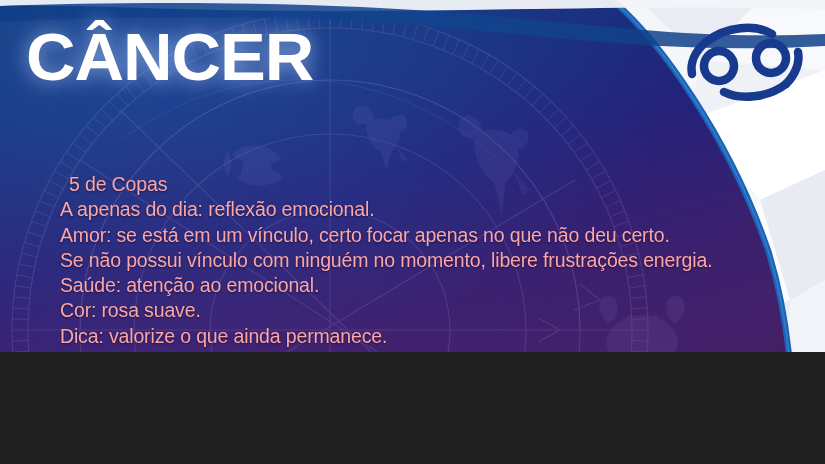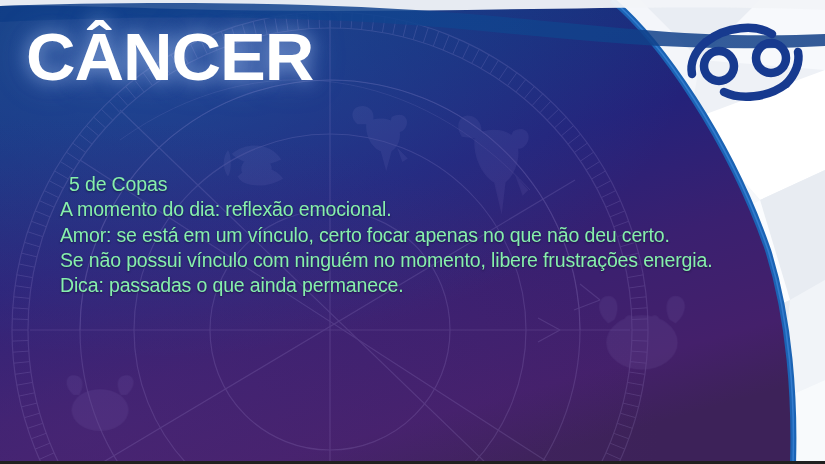--- a/index.html
+++ b/index.html
@@ -4,21 +4,21 @@
 <title>Horoscopo Cancer Card</title>
 <style>
   html, body {
     margin: 0;
     padding: 0;
     background: #202020;
   }
   #card {
     position: relative;
     width: 825px;
-    height: 461px;
+    height: 352px;
     overflow: hidden;
     font-family: "Liberation Sans", sans-serif;
     background: #1a3f7d;
   }
 
   
   .layer {
     position: absolute;
     inset: 0;
     width: 825px;
@@ -62,21 +62,21 @@
   }
 
   #body-text {
     position: absolute;
     left: 60px;
     top: 172px;
     z-index: 7;
     width: 700px;
   }
   #body-text .line {
-    color: #86efac;
+    color: #fca5a5;
     font-size: 19.5px;
     line-height: 25.3px;
     white-space: nowrap;
     letter-spacing: -0.15px;
     text-shadow: 0 1px 2px rgba(10,5,30,.55);
   }
   #body-text .line.card-name {
     padding-left: 9px;
   }
 </style>
@@ -427,19 +427,21 @@
     <g fill="none" stroke="#173a8f" stroke-width="8.5">
       <circle cx="719" cy="66" r="15"></circle>
       <circle cx="771" cy="58" r="15"></circle>
     </g>
   </svg>
 
   <h1 id="title">CÂNCER</h1>
 
   <div id="body-text">
     <div class="line card-name">5 de Copas</div>
-    <div class="line">A momento do dia: reflexão emocional.</div>
+    <div class="line">A apenas do dia: reflexão emocional.</div>
     <div class="line">Amor: se está em um vínculo, certo focar apenas no que não deu certo.</div>
     <div class="line">Se não possui vínculo com ninguém no momento, libere frustrações energia.</div>
-    <div class="line">Dica: passadas o que ainda permanece.</div>
+    <div class="line">Saúde: atenção ao emocional.</div>
+    <div class="line">Cor: rosa suave.</div>
+    <div class="line">Dica: valorize o que ainda permanece.</div>
   </div>
 
 </div>
 
 </body></html>

